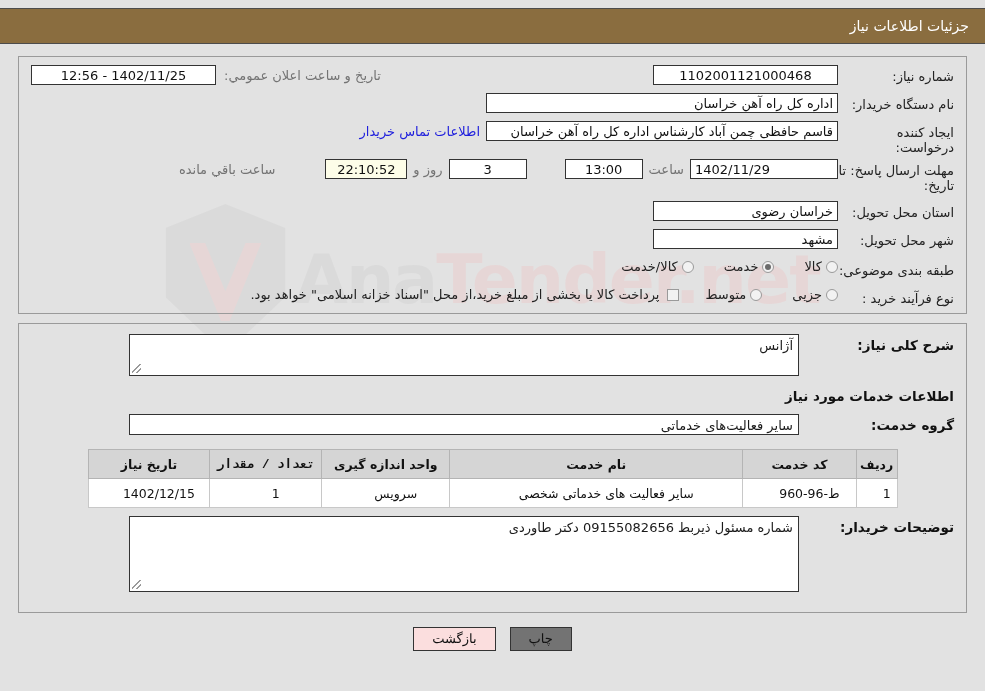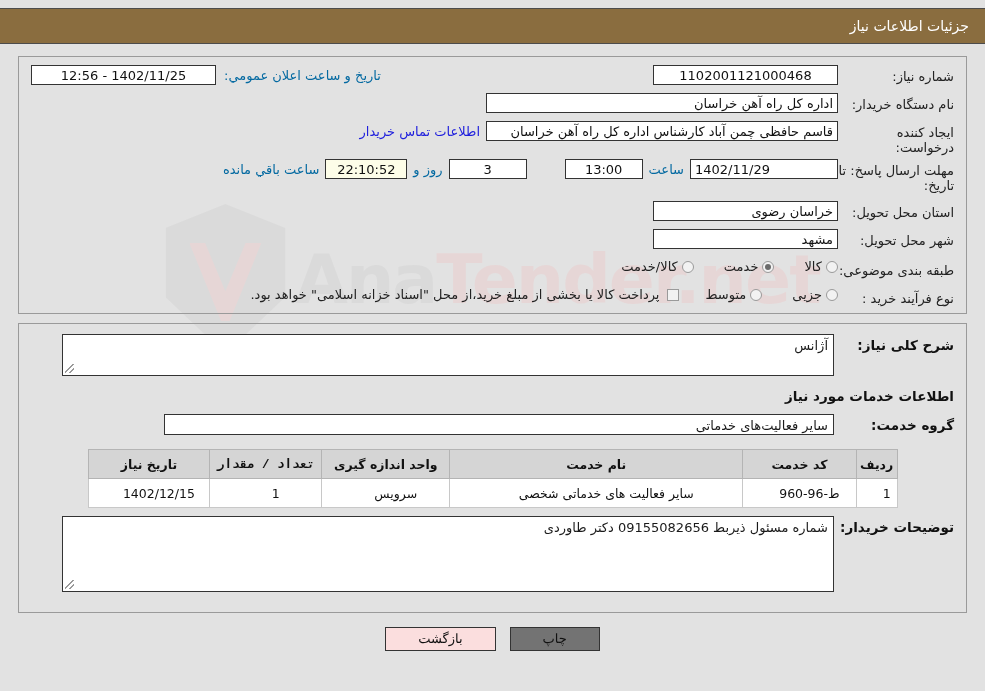--- a/index.html
+++ b/index.html
@@ -135,26 +135,26 @@
     white-space: nowrap;
   }
   .tbox.cream { background: #fdfde8; }
 
   .w-need   { width: 185px; text-align: center; }
   .w-org    { width: 352px; }
   .w-creator{ width: 352px; }
   .w-date   { width: 148px; text-align: left; }
   .w-time   { width: 78px;  text-align: center; }
   .w-days   { width: 78px;  text-align: center; }
-  .w-count  { width: 82px;  text-align: center; }
+  .w-count  { width: 82px;  text-align: center; margin-left: 44px; }
   .w-prov   { width: 185px; }
   .w-city   { width: 185px; }
   .w-announce { width: 185px; text-align: center; }
 
-  .inline-label { font-size: 13px; padding: 0 6px; color: #0369a1; }
+  .inline-label { font-size: 13px; padding: 0 6px; color: #737373; }
   .link-blue {
     color: #2020dd;
     font-size: 13px;
     padding: 0 6px;
     text-decoration: none;
     cursor: pointer;
     white-space: nowrap;
   }
 
   
@@ -205,25 +205,26 @@
 
   
   .srow { display: flex; align-items: flex-start; margin-bottom: 6px; }
   .slabel {
     width: 120px; flex: 0 0 120px;
     text-align: right;
     font-weight: bold;
     font-size: 13.5px;
     color: #111;
     padding-top: 3px;
+    margin-left: 35px;
   }
   .tarea {
     border: 1px solid #333;
     background: #fff;
-    width: 772px;
+    width: 670px;
     height: 42px;
     font-size: 13px;
     padding: 2px 5px;
     box-sizing: border-box;
     text-align: right;
     position: relative;
     overflow: hidden;
     line-height: 17px;
   }
   .tarea.tall { height: 76px; }
@@ -294,21 +295,21 @@
     z-index: 2;
     display: flex;
     justify-content: center;
     align-items: center;
     gap: 14px;
     margin-top: 14px;
   }
   .btn {
     border: 1px solid #333;
     font-size: 13px;
-    padding: 3px 32px;
+    padding: 3px 18px;
     cursor: pointer;
     line-height: 16px;
     box-sizing: border-box;
     color: #111;
   }
   .btn-print { background: #737373; }
   .btn-back  { background: #fbdede; }
 </style>
 </head>
 <body>

